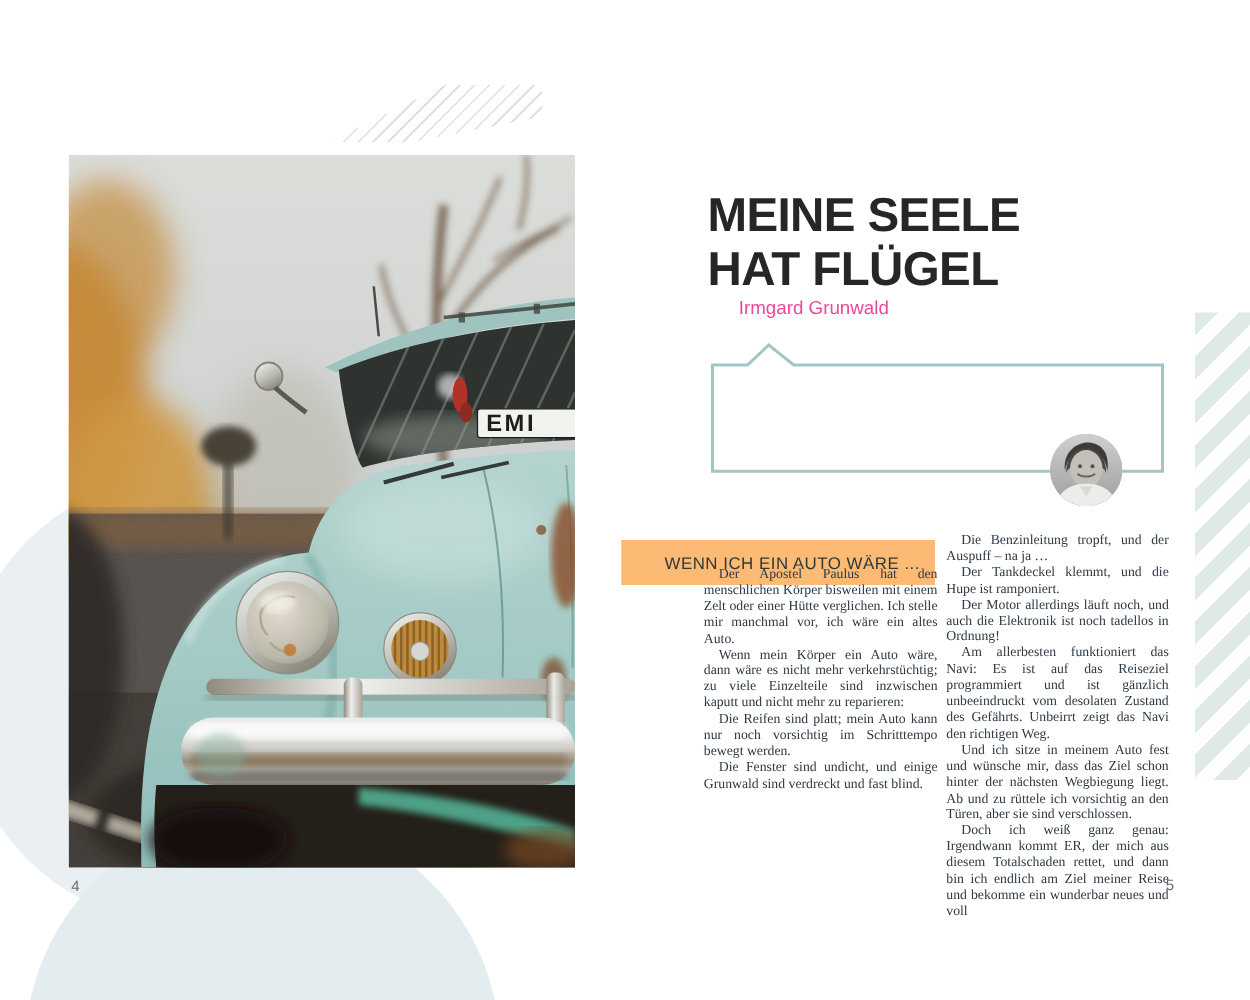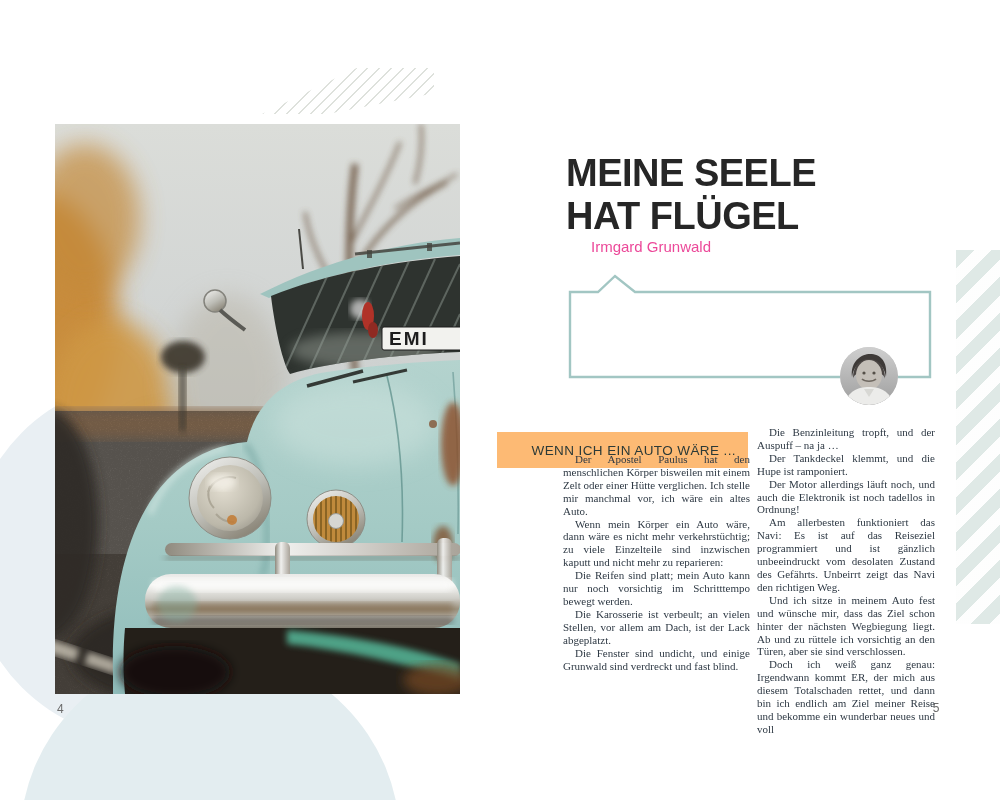--- a/index.html
+++ b/index.html
@@ -280,21 +280,20 @@
   </div>
 
   <div class="section-bar">
     <span>WENN ICH EIN AUTO WÄRE ...</span>
   </div>
 
   <div class="bodycol col-left">
       <p>Der Apostel Paulus hat den menschlichen Körper bisweilen mit einem Zelt oder einer Hütte verglichen. Ich stelle mir manchmal vor, ich wäre ein altes Auto.</p>
       <p>Wenn mein Körper ein Auto wäre, dann wäre es nicht mehr verkehrstüchtig; zu viele Einzelteile sind inzwischen kaputt und nicht mehr zu reparieren:</p>
       <p>Die Reifen sind platt; mein Auto kann nur noch vorsichtig im Schritttempo bewegt werden.</p>
-      <p>Die Karosserie ist verbeult; an vielen Stellen, vor allem am Dach, ist der Lack abgeplatzt.</p>
       <p>Die Fenster sind undicht, und einige Grunwald sind verdreckt und fast blind.</p>
     </div>
   <div class="bodycol col-right">
       <p>Die Benzinleitung tropft, und der Auspuff – na ja …</p>
       <p>Der Tankdeckel klemmt, und die Hupe ist ramponiert.</p>
       <p>Der Motor allerdings läuft noch, und auch die Elektronik ist noch tadellos in Ordnung!</p>
       <p>Am allerbesten funktioniert das Navi: Es ist auf das Reiseziel programmiert und ist gänzlich unbeeindruckt vom desolaten Zustand des Gefährts. Unbeirrt zeigt das Navi den richtigen Weg.</p>
       <p>Und ich sitze in meinem Auto fest und wünsche mir, dass das Ziel schon hinter der nächsten Wegbiegung liegt. Ab und zu rüttele ich vorsichtig an den Türen, aber sie sind verschlossen.</p>
       <p>Doch ich weiß ganz genau: Irgendwann kommt ER, der mich aus diesem Totalschaden rettet, und dann bin ich endlich am Ziel meiner Reise und bekomme ein wunderbar neues und voll</p>
     </div>

